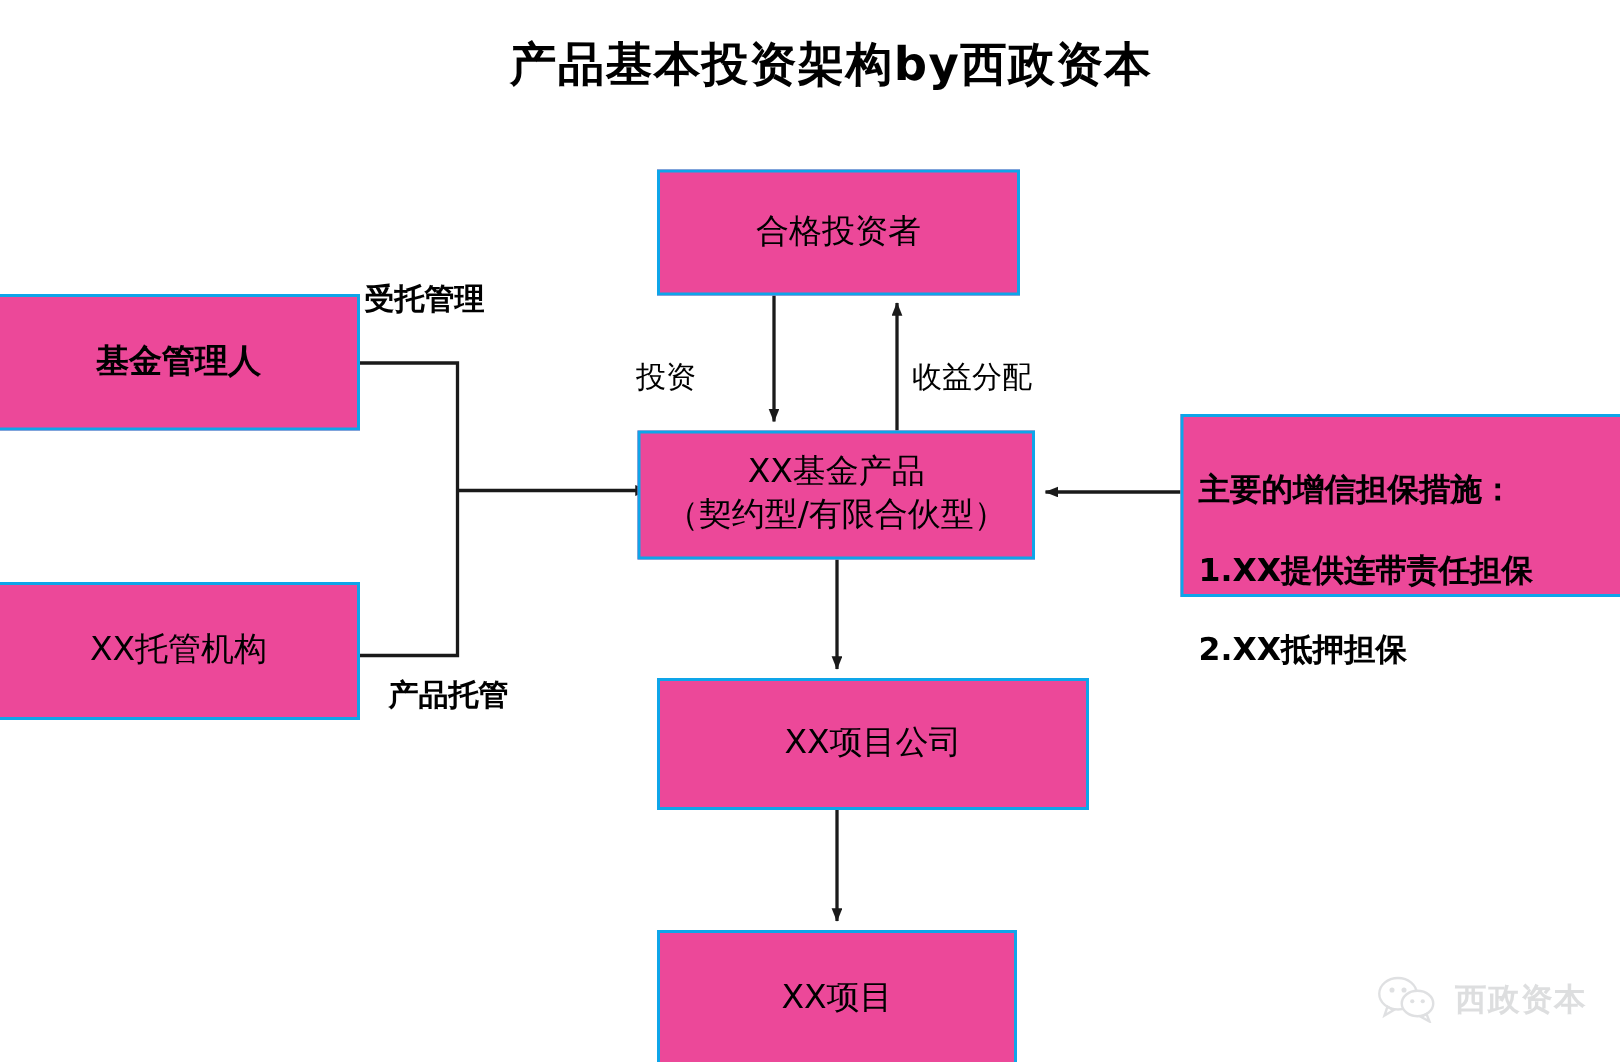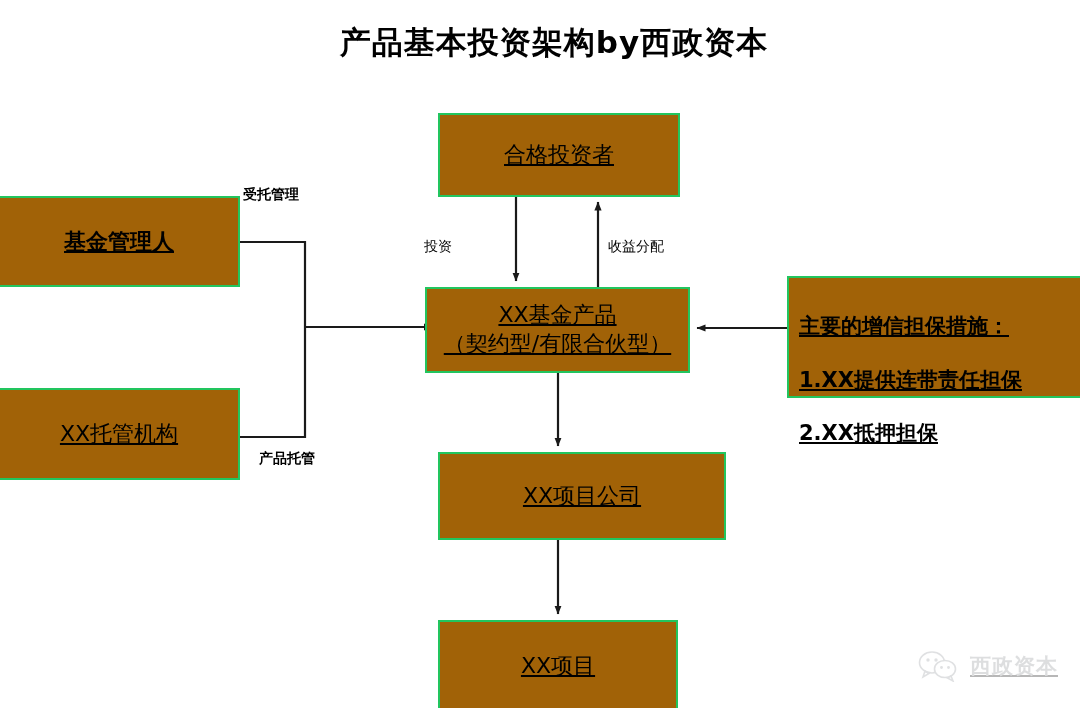--- a/index.html
+++ b/index.html
@@ -26,49 +26,48 @@
     text-align: center;
     font-size: 31px;
     font-weight: bold;
     letter-spacing: 1px;
     color: #000000;
     margin-left: 14px;
   }
   .node {
     position: absolute;
     box-sizing: border-box;
-    border: 2px solid #22c55e;
-    background: #a16207;
+    border: 2px solid #0ea5e9;
+    background: #ec4899;
     display: flex;
     align-items: center;
     justify-content: center;
     text-align: center;
     font-size: 22px;
     line-height: 1.35;
     color: #000;
-    text-decoration: underline;
   }
   .node.bold { font-weight: bold; }
   .node-text { display: block; }
 
   .node-measures {
     display: block;
     align-items: flex-start;
     justify-content: flex-start;
     text-align: left;
     padding: 8px 0 0 10px;
     font-weight: bold;
     font-size: 21px;
     line-height: 1.28;
     white-space: pre-line;
   }
 
   .edge-label {
     position: absolute;
-    font-size: 14px;
+    font-size: 20px;
     color: #000;
     white-space: nowrap;
   }
   .edge-label.bold { font-weight: bold; }
 
   svg.wires {
     position: absolute;
     left: 0;
     top: 0;
     width: 1080px;
@@ -77,21 +76,20 @@
   }
 
   .watermark {
     position: absolute;
     right: 22px;
     bottom: 26px;
     display: flex;
     align-items: center;
     gap: 12px;
     opacity: 0.28;
-    text-decoration: underline;
   }
   .watermark .wm-text {
     font-size: 21px;
     color: #888c90;
     letter-spacing: 1px;
     font-weight: bold;
   }
   .wm-icon { display: block; }
 </style>
 </head>

